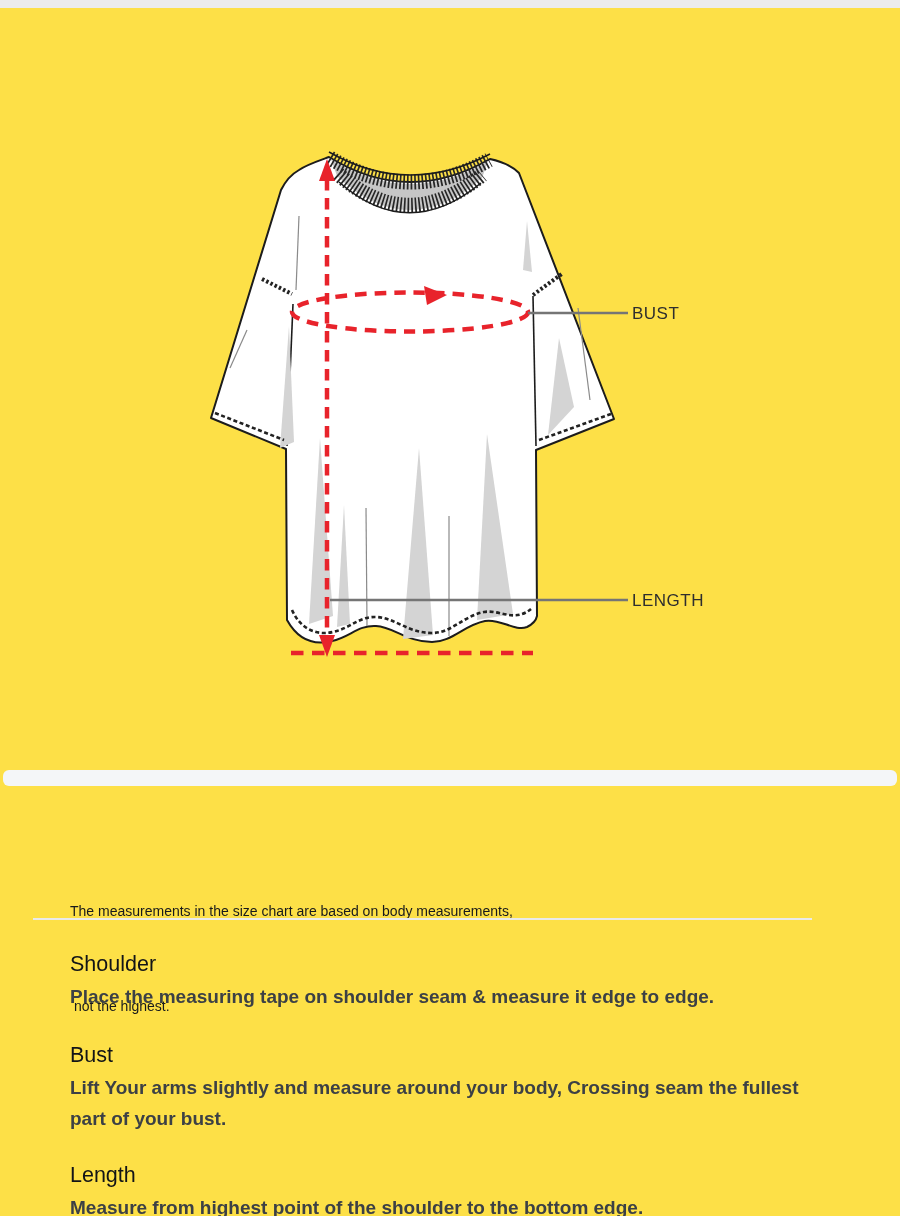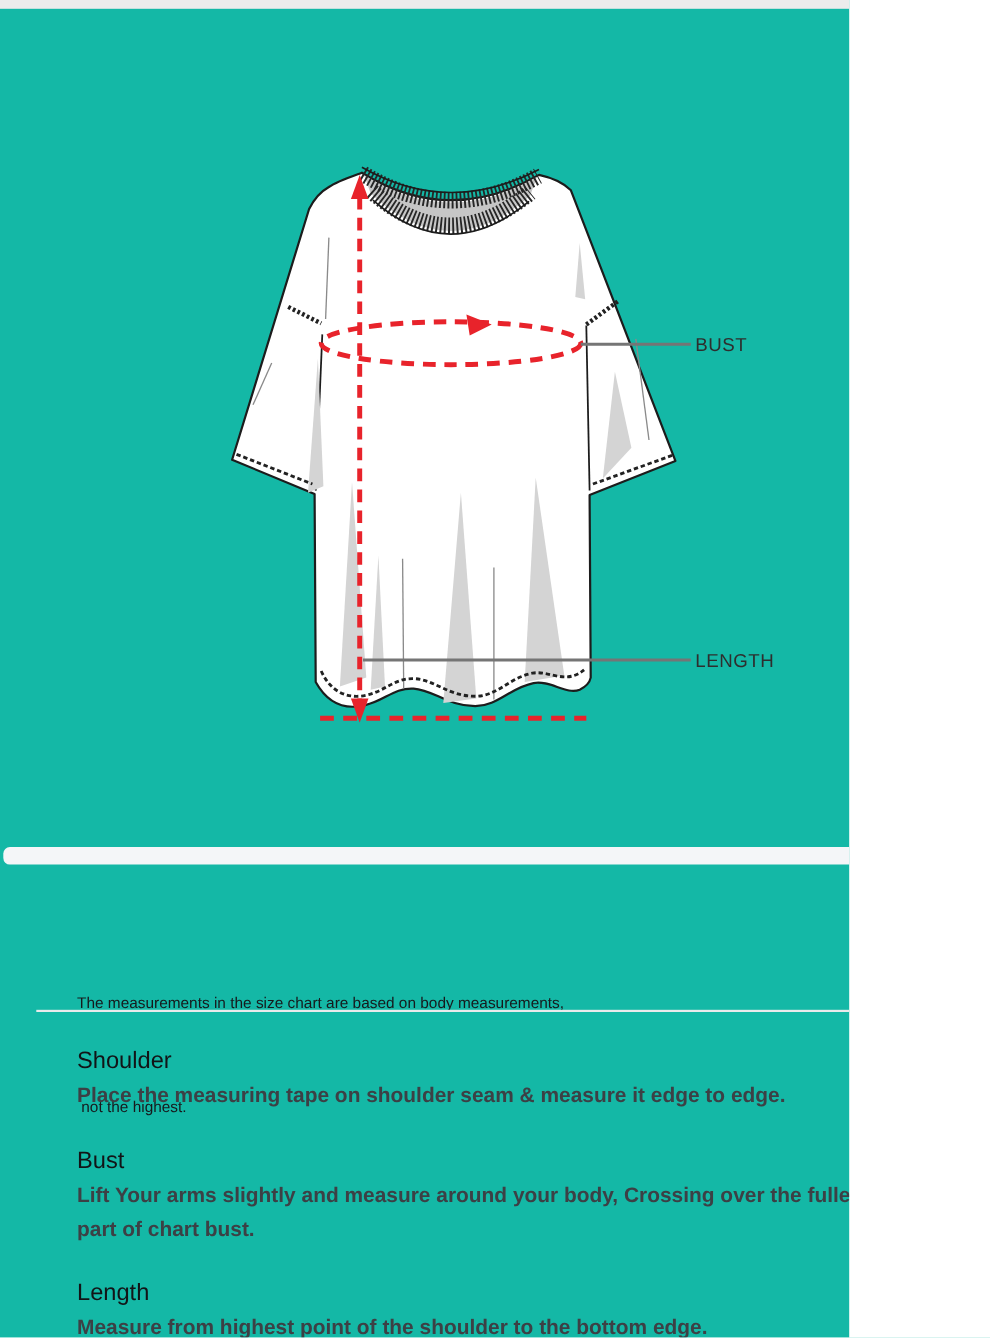--- a/index.html
+++ b/index.html
@@ -1,17 +1,17 @@
 <!DOCTYPE html>
 <html><head>
 <meta charset="utf-8">
 <style>
   html,body{margin:0;padding:0;background:#ffffff;}
   .page{
-    position:relative;width:772px;height:1216px;background:#14b8a6;overflow:hidden;
+    position:relative;width:900px;height:1216px;background:#fde047;overflow:hidden;
     font-family:"Liberation Sans",sans-serif;
   }
   .top-strip{position:absolute;left:0;top:0;width:900px;height:8px;background:#ececec;}
   .diagram{position:absolute;left:0;top:8px;width:900px;height:760px;}
   .mid-strip{position:absolute;left:3px;top:770px;width:894px;height:16px;background:#f4f6f8;border-radius:6px;}
   .note{
     position:absolute;left:70px;top:833px;width:760px;
     font-size:14px;line-height:31.5px;color:#17191c;white-space:pre-wrap;
   }
   .rule{position:absolute;left:33px;top:918px;width:779px;height:2px;background:#e9eaeb;}
@@ -123,21 +123,21 @@
 
   <div class="rule"></div>
 
   <div class="sec sec-shoulder">
     <h3>Shoulder</h3>
     <p>Place the measuring tape on shoulder seam &amp; measure it edge to edge.</p>
   </div>
 
   <div class="sec sec-bust">
     <h3>Bust</h3>
-    <p>Lift Your arms slightly and measure around your body, Crossing over the fullest part of chart bust.</p>
+    <p>Lift Your arms slightly and measure around your body, Crossing seam the fullest part of your bust.</p>
   </div>
 
   <div class="sec sec-length">
     <h3>Length</h3>
     <p>Measure from highest point of the shoulder to the bottom edge.</p>
   </div>
 
 </div>
 
 </body></html>

